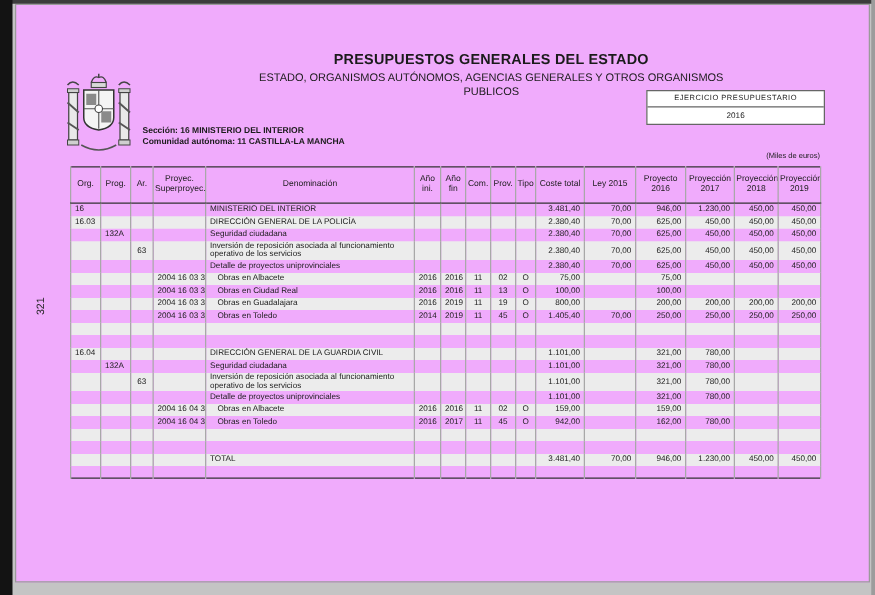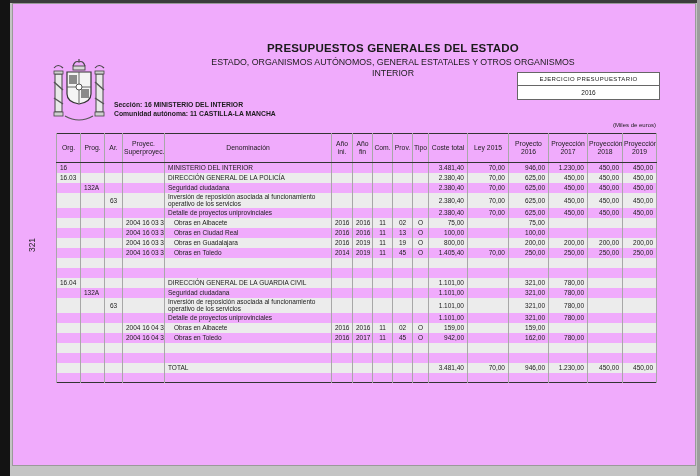--- a/index.html
+++ b/index.html
@@ -80,22 +80,22 @@
         <rect x="28" y="31" width="8" height="9" fill="#8a8a8a"></rect>
         <circle cx="26" cy="29" r="3" fill="#fff" stroke="#444" stroke-width="0.9"></circle>
 
         <path d="M12 58 q14 8 28 0" fill="none" stroke="#555" stroke-width="1.2"></path>
       </svg>
     </div>
 
     <div class="header-block">
       <div class="doc-title">PRESUPUESTOS GENERALES DEL ESTADO</div>
       <div class="doc-subtitle">
-        <div>ESTADO, ORGANISMOS AUTÓNOMOS, GENERAL ESTATALES Y OTROS ORGANISMOS</div>
-        <div>INTERIOR</div>
+        <div>ESTADO, ORGANISMOS AUTÓNOMOS, AGENCIAS GENERALES Y OTROS ORGANISMOS</div>
+        <div>PUBLICOS</div>
       </div>
     </div>
 
     <div class="ej-box">
       <div class="lbl">EJERCICIO PRESUPUESTARIO</div>
       <div class="yr">2016</div>
     </div>
 
     <div class="seccion">Sección: 16 MINISTERIO DEL INTERIOR</div>
     <div class="comunidad">Comunidad autónoma: 11 CASTILLA-LA MANCHA</div>

